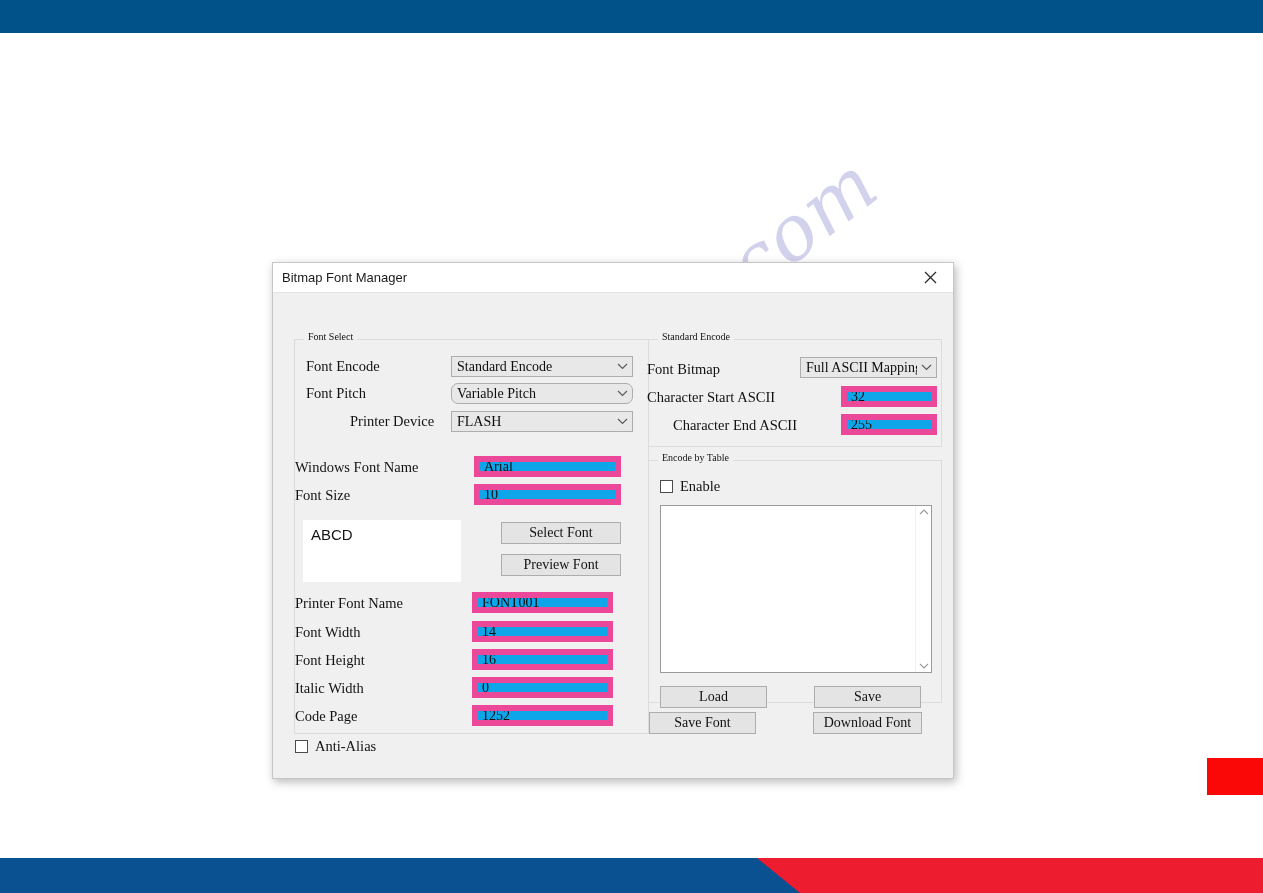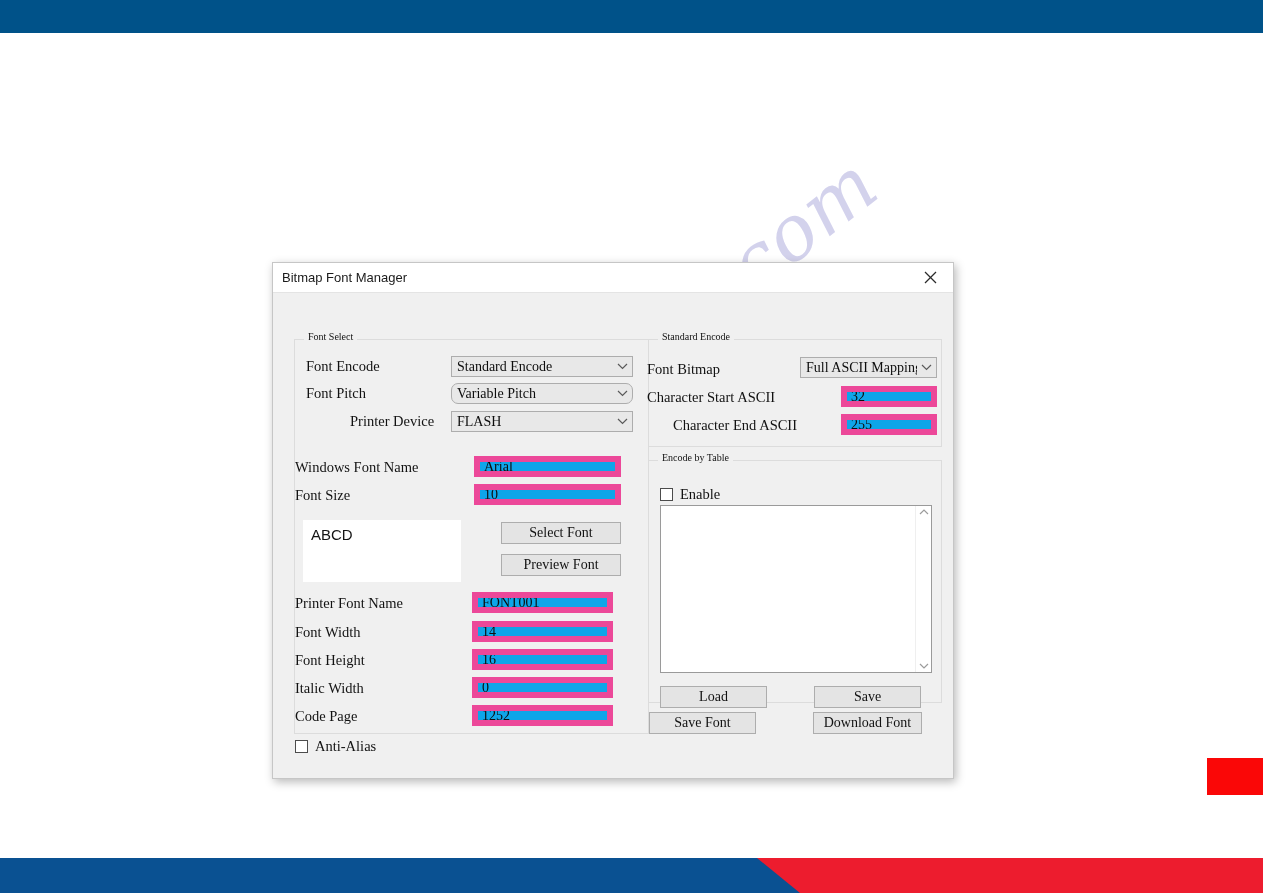--- a/index.html
+++ b/index.html
@@ -370,21 +370,21 @@
 
     <div class="lbl" style="left:374px; top:96px;">Character Start ASCII</div>
     <input class="tinput" style="left: 568px; top: 93px; width: 96px;" value="32">
 
     <div class="lbl" style="left:372px; top:124px;margin-left:28px;">Character End ASCII</div>
     <input class="tinput" style="left: 568px; top: 121px; width: 96px;" value="255">
 
     <div class="groupbox" id="encode-table-box">
       <div class="group-title">Encode by Table</div>
 
-      <div class="cbrow" style="left:11px; top:17px;margin-top:8px;">
+      <div class="cbrow" style="left:11px; top:17px;">
         <span class="cbox"></span>
         <span class="cblabel">Enable</span>
       </div>
 
       <div class="table-area">
         <div class="ta-field"></div>
         <div class="scrollbar">
           <span class="sb-arrow">
             <svg width="10" height="6" viewBox="0 0 10 6">
                 <polyline points="1,5 5,1 9,5" fill="none" stroke="#9c9c9c" stroke-width="1.2"></polyline>

